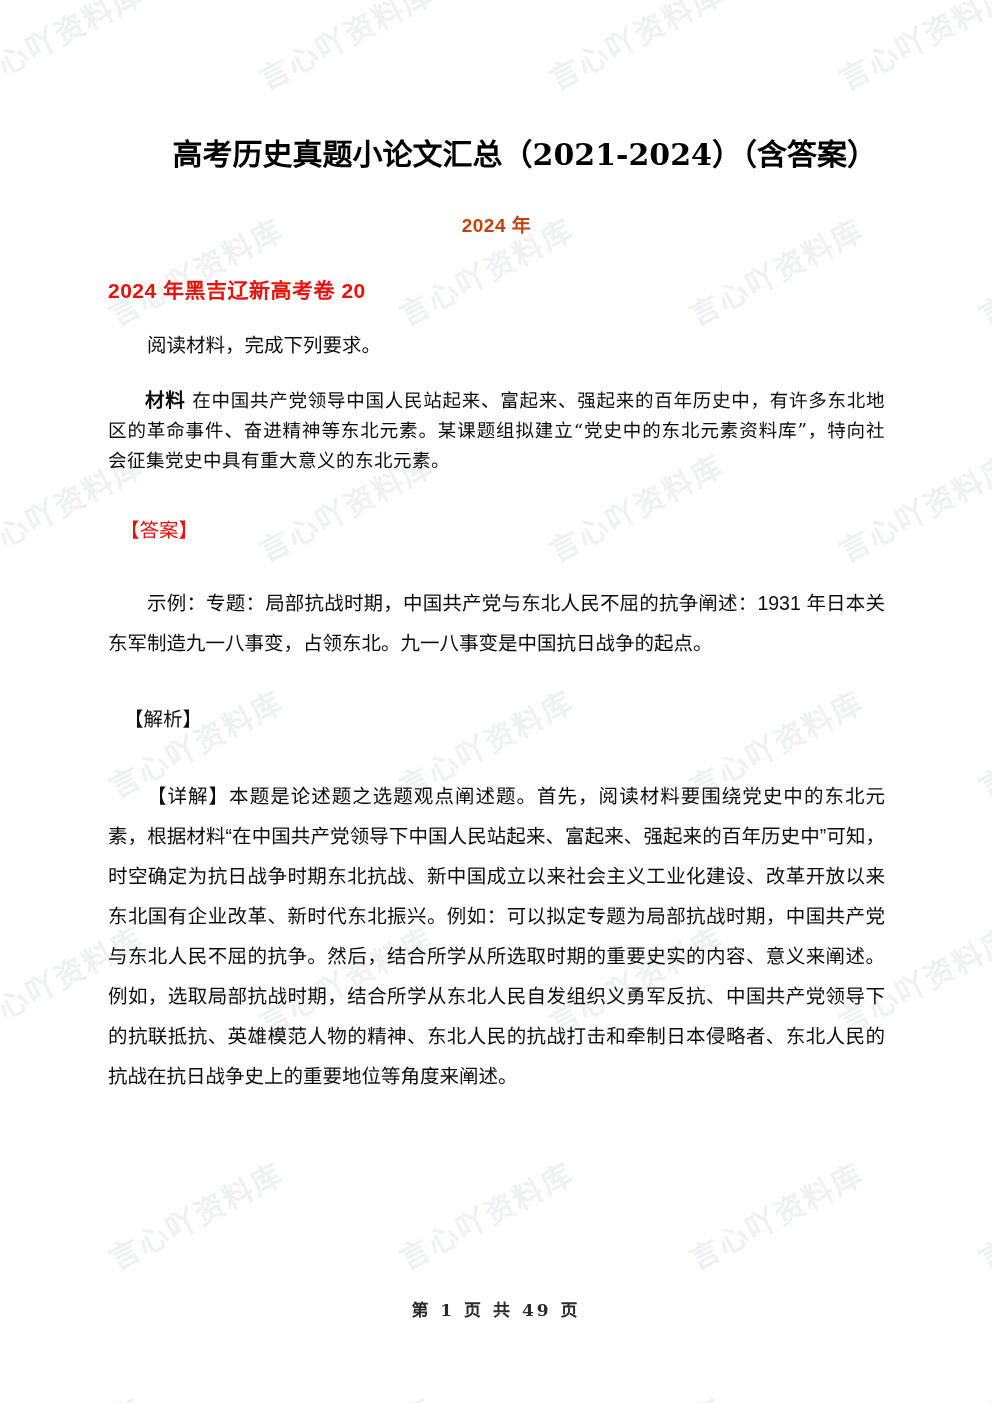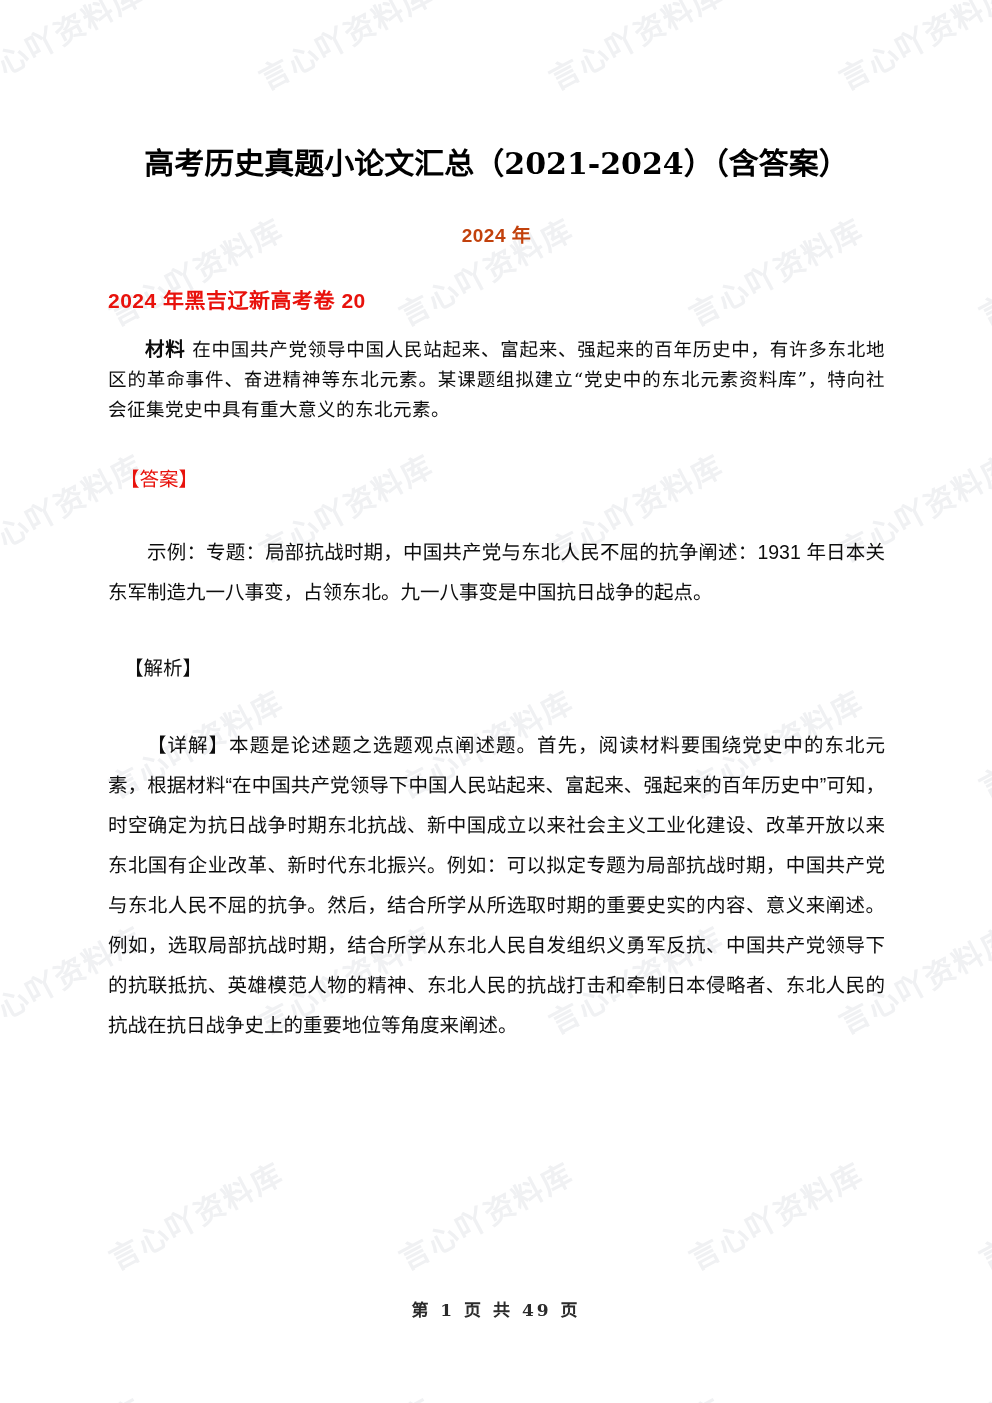--- a/index.html
+++ b/index.html
@@ -47,26 +47,26 @@
   
   .content {
     position: relative;
     z-index: 2;
     padding: 0 107px 0 108px;
     box-sizing: border-box;
     width: 992px;
   }
 
   .doc-title {
-    margin: 17px;
+    margin: 8px;
     padding-top: 128px;
     font-family: "DejaVu Serif", "Liberation Serif", serif;
     font-size: 30px;
     font-weight: 700;
-    text-align: center;
+    text-align: right;
     color: #000000;
     letter-spacing: 0px;
     line-height: 1.25;
   }
 
   .year-heading {
     margin: 16px;
     padding-top: 20px;
     text-align: center;
     font-family: "Liberation Sans", "DejaVu Sans", sans-serif;
@@ -187,20 +187,21 @@
     </div>
 
   <div class="content">
 
     <h1 class="doc-title">高考历史真题小论文汇总（2021-2024）（含答案）</h1>
 
     <div class="year-heading">2024 年</div>
 
     <div class="paper-heading">2024 年黑吉辽新高考卷 20</div>
 
+    <p class="para">阅读材料，完成下列要求。</p>
 
     <p class="para kaiti"><span class="lead">材料</span>&nbsp;<span>在中国共产党领导中国人民站起来、富起来、强起来的百年历史中，有许多东北地区的革命事件、奋进精神等东北元素。某课题组拟建立“党史中的东北元素资料库”，特向社会征集党史中具有重大意义的东北元素。</span></p>
 
 
     <p class="tag-red">【答案】</p>
 
     <p class="para">示例：专题：局部抗战时期，中国共产党与东北人民不屈的抗争阐述：1931 年日本关东军制造九一八事变，占领东北。九一八事变是中国抗日战争的起点。</p>
 
 
 

